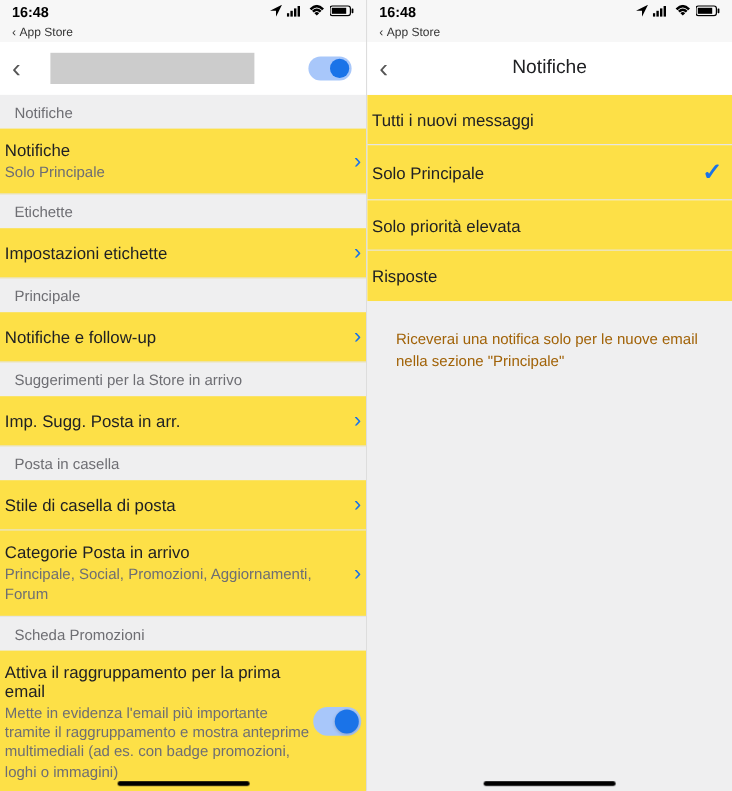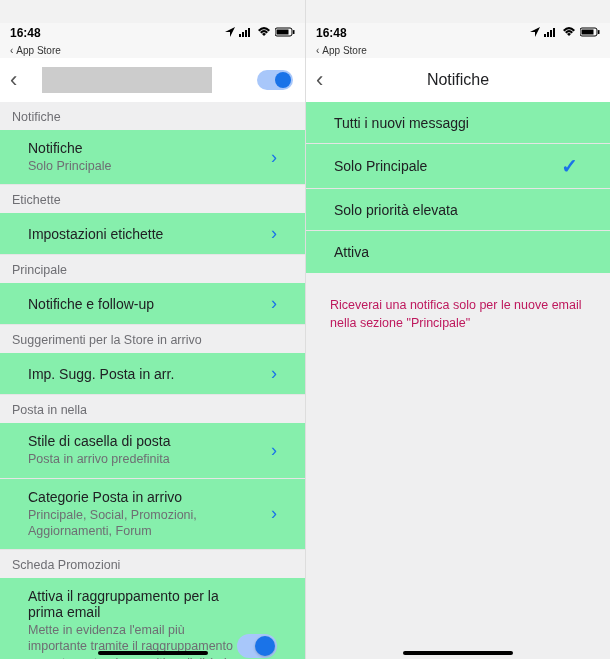--- a/index.html
+++ b/index.html
@@ -8,63 +8,63 @@
       background: #fff;
       display: flex;
       width: 610px;
       height: 659px;
       overflow: hidden;
     }
     .phone { width: 305px; height: 659px; background: #f2f2f2; display: flex; flex-direction: column; position: relative; }
     .phone + .phone { border-left: 1px solid #ddd; }
     .status-bar {
       height: 20px; display: flex; justify-content: space-between; align-items: center;
-      padding: 0 10px; font-size: 12px; font-weight: 600; background: #f7f7f7; margin-top: 23px;
+      padding: 0 10px; font-size: 12px; font-weight: 600; background: #f7f7f7;
     }
     .status-right { display: flex; align-items: center; gap: 4px; font-size: 10px; }
     .back-link {
       font-size: 10px; color: #333; padding: 2px 10px; background: #f7f7f7; display: flex; align-items: center; gap: 3px;
     }
     .nav-bar {
       height: 44px; display: flex; align-items: center; padding: 0 10px;
       background: #fff; position: relative;
     }
     .nav-back { font-size: 22px; color: #555; width: 24px; display: flex; align-items: center; justify-content: flex-start; }
     .nav-title { position: absolute; left: 0; right: 0; text-align: center; font-size: 16px; color: #202124; pointer-events: none; }
     .redacted {
       width: 170px; height: 26px; background: #ccc; margin-left: 8px;
     }
     .content { flex: 1; overflow-y: auto; background: #efeff0; }
     .section-header {
       font-size: 12.5px; color: #6e6e73; padding: 8px 12px 6px;
       background: #efeff0; text-transform: none;
     }
     .row {
-      background: #86efac; padding: 10px 28px; border-bottom: 1px solid #e5e5e5;
+      background: #fde047; padding: 10px 4px; border-bottom: 1px solid #e5e5e5;
       display: flex; justify-content: space-between; align-items: center;
       font-size: 14px; color: #202124; min-height: 42px;
     }
     .row:last-child { border-bottom: none; }
     .row-main { display: flex; flex-direction: column; flex: 1; }
     .row-title { font-size: 14px; color: #202124; }
     .row-sub { font-size: 12.5px; color: #6e6e73; margin-top: 2px; line-height: 1.3; }
     .chevron {
       color: #1a73e8; font-size: 18px; font-weight: 300; padding-left: 8px;
     }
     .check { color: #1a73e8; font-size: 20px; font-weight: 600; padding-right: 4px;}
     .toggle {
       width: 40px; height: 24px; background: #a8c7fa; border-radius: 12px;
       position: relative; flex-shrink: 0;
     }
     .toggle::after {
       content: ""; position: absolute; width: 20px; height: 20px; background: #1a73e8;
       border-radius: 50%; top: 2px; right: 2px; box-shadow: 0 1px 3px rgba(0,0,0,0.2);
     }
     .footnote {
-      font-size: 12.5px; color: #be185d; padding: 24px; line-height: 1.4; background: #efeff0;
+      font-size: 12.5px; color: #a16207; padding: 24px; line-height: 1.4; background: #efeff0;
     }
     .home-indicator {
       position: absolute; bottom: 4px; left: 50%; transform: translateX(-50%);
       width: 110px; height: 4px; background: #000; border-radius: 2px;
     }
     .groupbg { background:#fff; }
     .nav-bar-left .toggle-mini {
       width: 36px; height: 20px; background: #a8c7fa; border-radius: 10px; position: relative;
     }
     .nav-bar-left .toggle-mini::after {
@@ -137,25 +137,24 @@
       <span class="row-title">Notifiche e follow-up</span>
       <span class="chevron">›</span>
     </div>
 
     <div class="section-header">Suggerimenti per la Store in arrivo</div>
     <div class="row">
       <span class="row-title">Imp. Sugg. Posta in arr.</span>
       <span class="chevron">›</span>
     </div>
 
-    <div class="section-header">Posta in nella</div>
+    <div class="section-header">Posta in casella</div>
     <div class="row">
       <div class="row-main">
         <span class="row-title">Stile di casella di posta</span>
-        <span class="row-sub">Posta in arrivo predefinita</span>
       </div>
       <span class="chevron">›</span>
     </div>
     <div class="row">
       <div class="row-main">
         <span class="row-title">Categorie Posta in arrivo</span>
         <span class="row-sub">Principale, Social, Promozioni, Aggiornamenti, Forum</span>
       </div>
       <span class="chevron">›</span>
     </div>
@@ -219,19 +218,19 @@
         <span class="row-title">Tutti i nuovi messaggi</span>
       </div>
       <div class="row">
         <span class="row-title">Solo Principale</span>
         <span class="check">✓</span>
       </div>
       <div class="row">
         <span class="row-title">Solo priorità elevata</span>
       </div>
       <div class="row">
-        <span class="row-title">Attiva</span>
+        <span class="row-title">Risposte</span>
       </div>
     </div>
     <div class="footnote">Riceverai una notifica solo per le nuove email nella sezione "Principale"</div>
   </div>
   <div class="home-indicator"></div>
 </div>
 
 </body></html>

